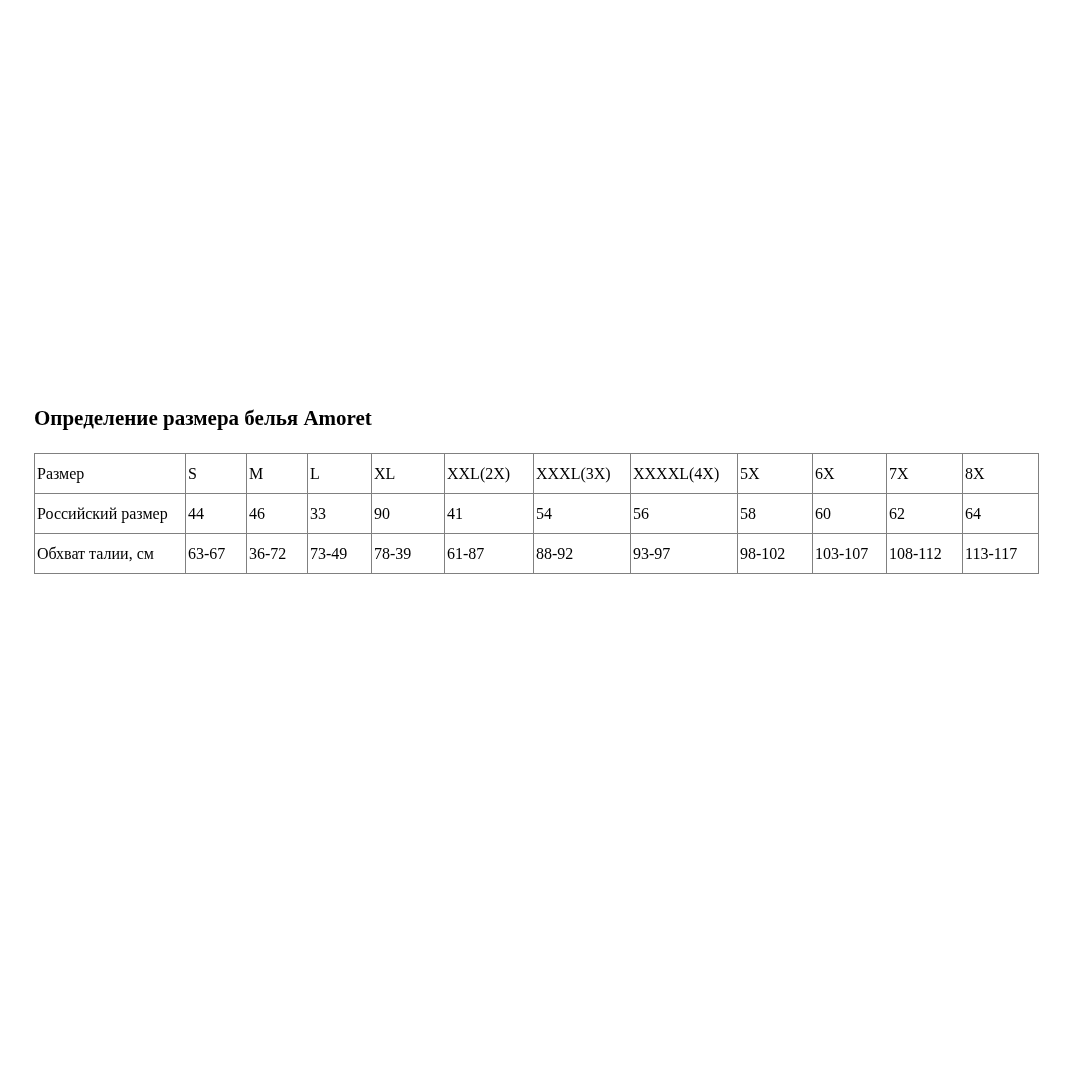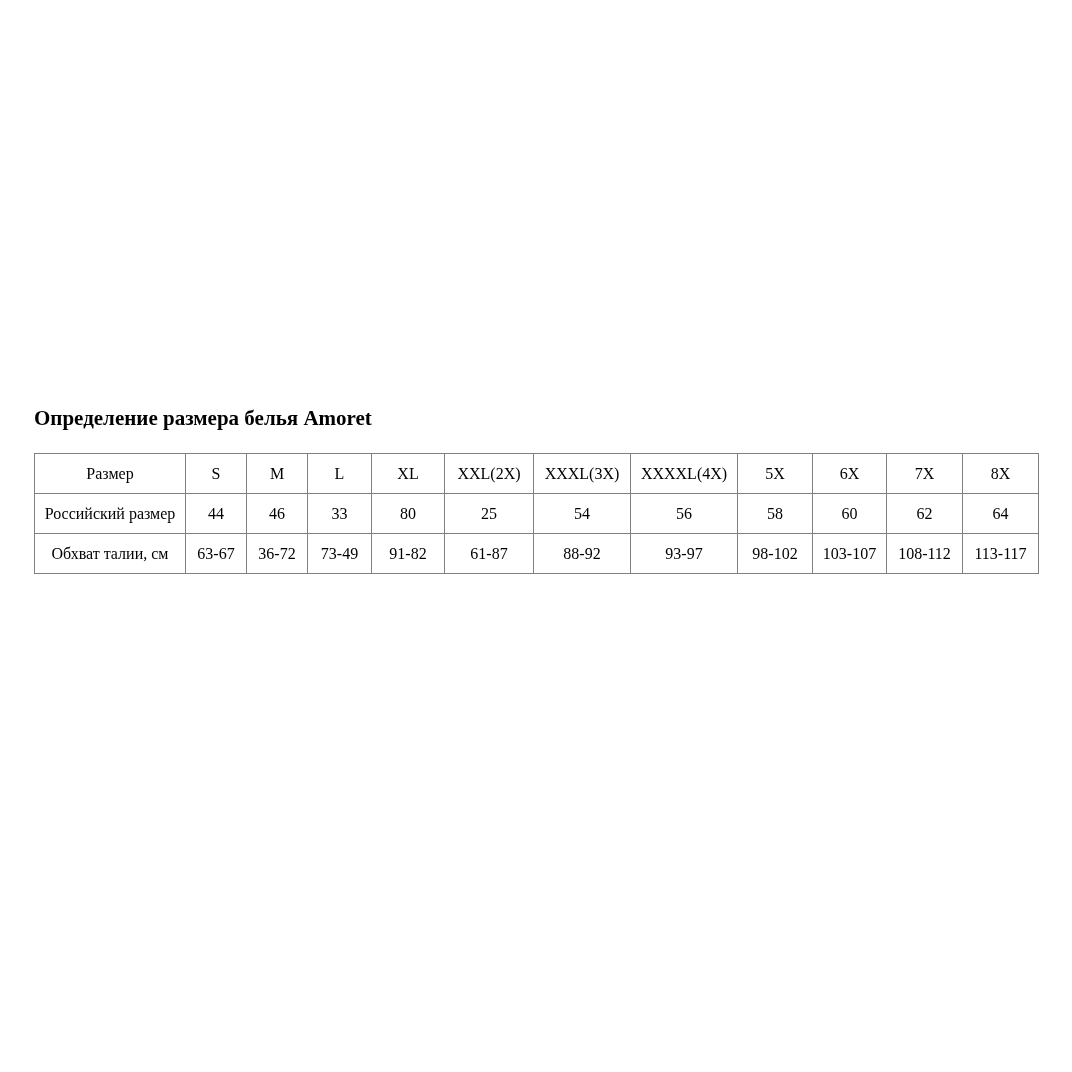--- a/index.html
+++ b/index.html
@@ -31,21 +31,20 @@
     color: #000000;
   }
   table.size-table {
     border-collapse: collapse;
     table-layout: fixed;
     width: 1004px;
   }
   table.size-table td {
     border: 1px solid #808080;
     height: 39px;
-    text-align: center;
     vertical-align: middle;
     font-family: "Liberation Serif", serif;
     font-size: 16px;
     line-height: 1.1;
     padding: 0 2px;
     overflow: hidden;
     white-space: nowrap;
   }
 </style>
 </head>
@@ -84,35 +83,35 @@
           <td>5X</td>
           <td>6X</td>
           <td>7X</td>
           <td>8X</td>
         </tr>
         <tr>
           <td>Российский размер</td>
           <td>44</td>
           <td>46</td>
           <td>33</td>
-          <td>80</td>
-          <td>25</td>
+          <td>90</td>
+          <td>41</td>
           <td>54</td>
           <td>56</td>
           <td>58</td>
           <td>60</td>
           <td>62</td>
           <td>64</td>
         </tr>
         <tr>
           <td>Обхват талии, см</td>
           <td>63-67</td>
           <td>36-72</td>
           <td>73-49</td>
-          <td>91-82</td>
+          <td>78-39</td>
           <td>61-87</td>
           <td>88-92</td>
           <td>93-97</td>
           <td>98-102</td>
           <td>103-107</td>
           <td>108-112</td>
           <td>113-117</td>
         </tr>
       </tbody>
     </table>

